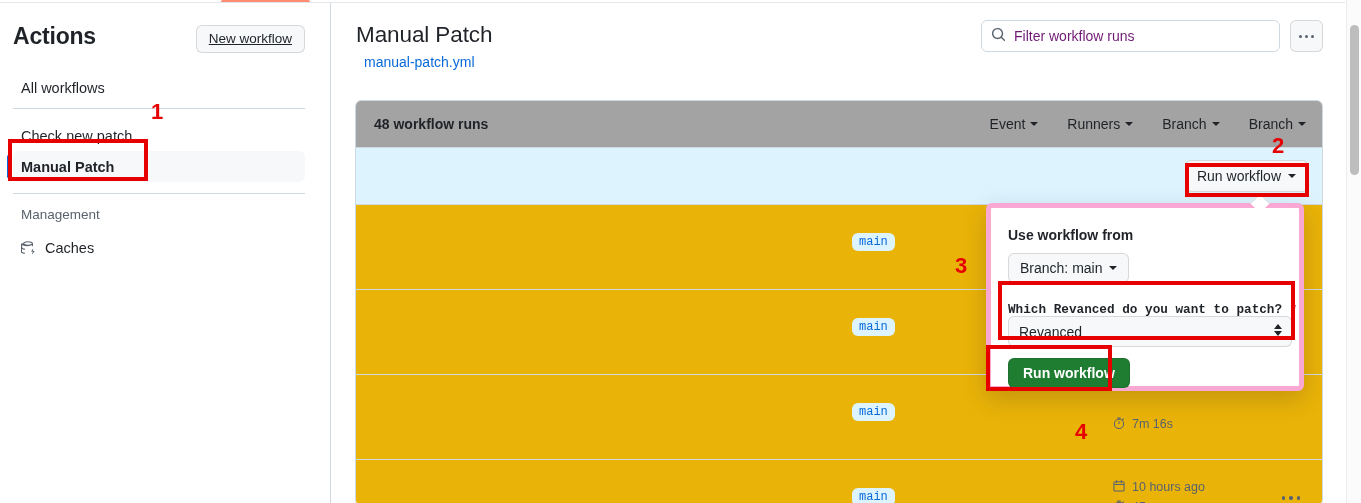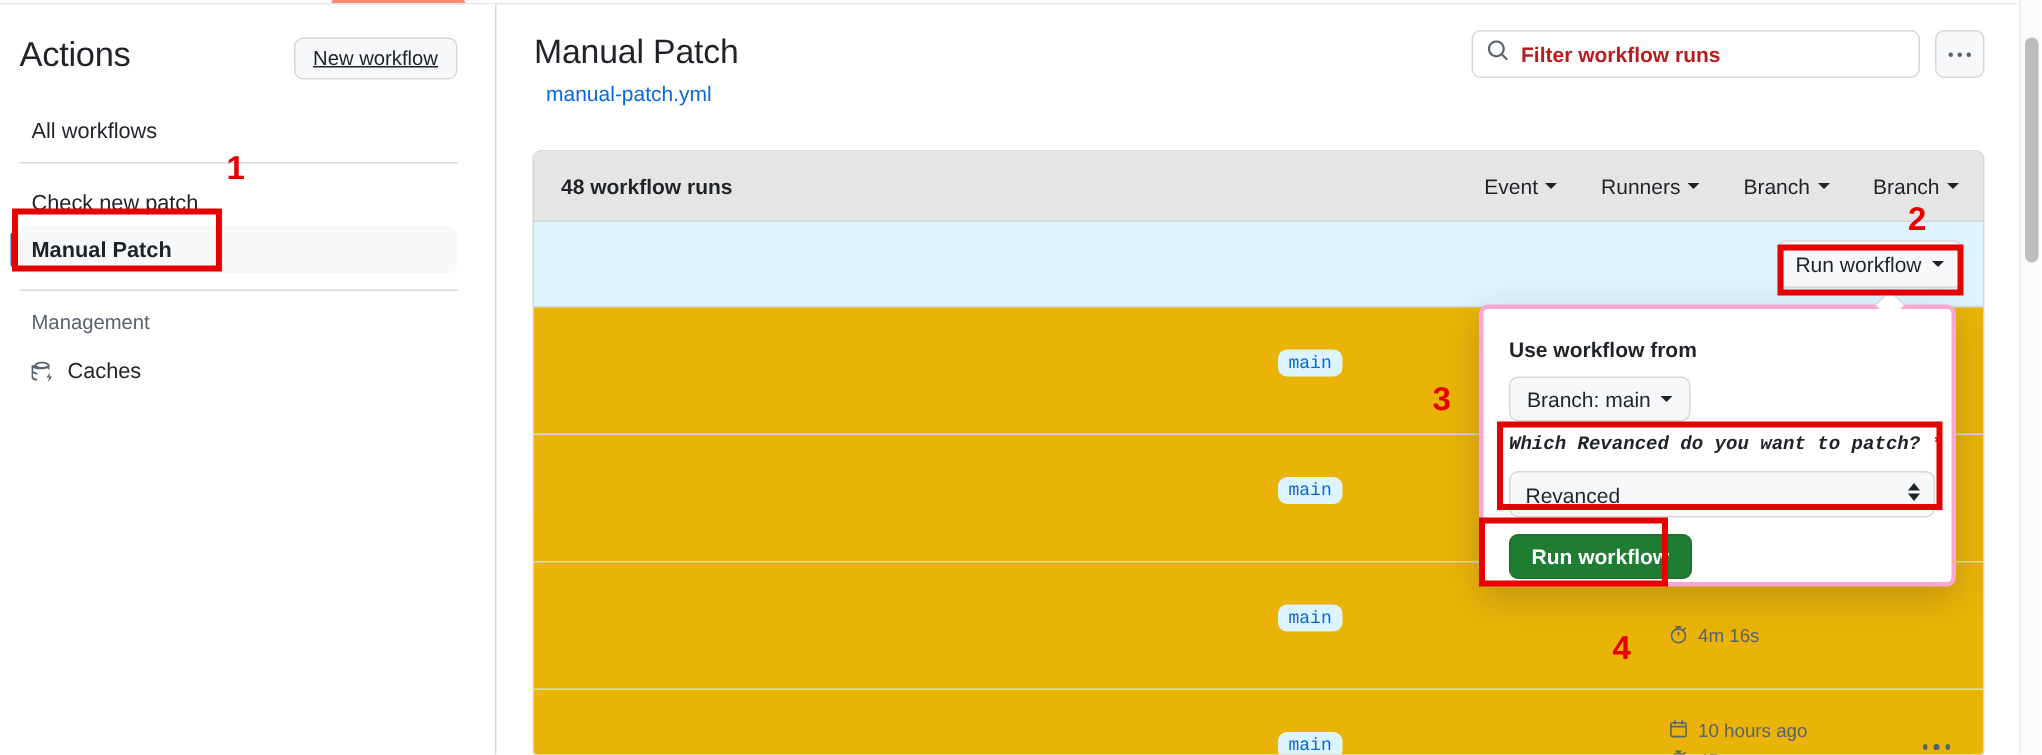--- a/index.html
+++ b/index.html
@@ -26,21 +26,21 @@
   
   .sidebar {
     position: absolute; left: 0; top: 3px; width: 331px; height: 500px;
     background: #ffffff; border-right: 1px solid #d1d9e0;
   }
   .sidebar-head {
     position: absolute; left: 13px; top: 20px; right: 14px; height: 34px;
   }
   .actions-title {
     position: absolute; left: 0; top: 0;
-    font-size: 23px; font-weight: 400; letter-spacing: -0.2px; color: #1f2328;
+    font-size: 23px; font-weight: 700; letter-spacing: -0.2px; color: #1f2328;
   }
   .new-workflow-btn {
     position: absolute; right: 11px; top: 2px;
     padding: 5px 12px 6px;
     font-size: 13.5px; color: #1f2328;
     background: #f6f8fa; border: 1px solid rgba(31,35,40,0.15);
     border-radius: 6px; white-space: nowrap; cursor: pointer; text-decoration: underline;
   }
 
   .side-item {
@@ -73,35 +73,35 @@
   .yml-link {
     position: absolute; left: 32px; top: 51px;
     font-size: 14px; color: #0969da; text-decoration: none; cursor: pointer;
   }
 
   .filter-box {
     position: absolute; left: 649px; top: 17px; width: 299px; height: 32px;
     background: #fff; border: 1px solid #d1d9e0; border-radius: 6px;
     display: flex; align-items: center; padding: 0 9px; gap: 8px; cursor: text;
   }
-  .filter-box .ph { font-size: 14px; color: #b91c1c; font-weight: bold; }
+  .filter-box .ph { font-size: 14px; color: #701a75; }
   .kebab-btn {
     position: absolute; left: 958px; top: 17px; width: 33px; height: 32px;
     background: #f6f8fa; border: 1px solid rgba(31,35,40,0.15); border-radius: 6px;
     display: flex; align-items: center; justify-content: center; gap: 3px; cursor: pointer;
   }
   .kebab-btn i { width: 3px; height: 3px; border-radius: 50%; background: #59636e; display:block; }
 
   
   .runs-card {
     position: absolute; left: 23px; top: 97px; width: 968px; height: 406px;
     border: 1px solid #d1d9e0; border-radius: 6px; background: #fff; overflow: hidden;
   }
   .runs-header {
-    position: relative; height: 47px; background: #e5e5e5;
+    position: relative; height: 47px; background: #a3a3a3;
     border-bottom: 1px solid #d1d9e0; display: flex; align-items: center;
   }
   .runs-count { position: absolute; left: 18px; font-size: 14px; font-weight: 600; color: #1f2328; }
   .filters { position: absolute; right: 16px; display: flex; align-items: center; gap: 29px; }
   .filter-drop {
     font-size: 14px; color: #1f2328; cursor: pointer; display: flex; align-items: center; gap: 5px;
   }
   .caret { width: 0; height: 0; border-left: 4px solid transparent; border-right: 4px solid transparent; border-top: 4px solid #1f2328; display:block; }
 
   .dispatch-banner {
@@ -130,38 +130,38 @@
   .meta-line { display: flex; align-items: center; gap: 6px; font-size: 12.5px; color: #59636e; height: 20px; }
   .row-kebab {
     position: absolute; right: 18px; top: 30px; width: 26px; height: 16px;
     display: flex; align-items: center; justify-content: center; gap: 4px; cursor: pointer;
   }
   .row-kebab i { width: 3.5px; height: 3.5px; border-radius: 50%; background: #59636e; display:block; }
 
   
   .popover {
     position: absolute; left: 986px; top: 203px; width: 318px; height: 188px;
-    background: #fff; border: 3px solid #f9a8d4; border-radius: 6px;
+    background: #fff; border: 5px solid #f9a8d4; border-radius: 6px;
     box-shadow: 0 8px 24px rgba(31,35,40,0.2); z-index: 40;
   }
   .pop-arrow {
     position: absolute; left: 1253px; top: 196px; width: 14px; height: 14px;
     background: #fff; border-left: 1px solid #d1d9e0; border-top: 1px solid #d1d9e0;
     transform: rotate(45deg); z-index: 41;
   }
   .pop-label-use { position: absolute; left: 17px; top: 19px; font-size: 14px; font-weight: 600; color: #1f2328; }
   .branch-select {
     position: absolute; left: 17px; top: 45px; height: 30px;
     padding: 0 11px; display: flex; align-items: center; gap: 7px;
     background: #f6f8fa; border: 1px solid rgba(31,35,40,0.15); border-radius: 6px;
     font-size: 14px; color: #1f2328; cursor: pointer;
   }
   .input-label {
-    position: absolute; left: 17px; top: 82px;
-    font-family: "Liberation Mono", monospace; font-size: 12.7px; font-weight: 700; color: #1f2328; font-style: italic;
+    position: absolute; left: 17px; top: 94px;
+    font-family: "Liberation Mono", monospace; font-size: 12.7px; font-weight: 700; color: #1f2328;
   }
   .req-star { color: #cf222e; font-weight: 700; }
   .rev-select {
     position: absolute; left: 17px; top: 108px; width: 284px; height: 31px;
     background: #f6f8fa; border: 1px solid rgba(31,35,40,0.15); border-radius: 6px;
     display: flex; align-items: center; padding: 0 10px; cursor: pointer;
   }
   .rev-select .val { font-size: 14px; color: #1f2328; }
   .stepper { position: absolute; right: 9px; top: 7px; display: flex; flex-direction: column; gap: 2px; }
   .stepper i { width: 0; height: 0; border-left: 4.5px solid transparent; border-right: 4.5px solid transparent; display: block; }
@@ -294,21 +294,21 @@
           <div class="meta-line" style="margin-top:22px;">
             <span style="display:block;">
               <svg viewBox="0 0 16 16" width="14" height="14" fill="none" stroke="#59636e" stroke-width="1.2" aria-hidden="true">
                 <circle cx="8" cy="9" r="5.3"></circle>
                 <line x1="8" y1="9" x2="8" y2="6"></line>
                 <line x1="6.3" y1="2.2" x2="9.7" y2="2.2" stroke-linecap="round"></line>
                 <line x1="8" y1="2.2" x2="8" y2="3.7"></line>
                 <line x1="11.8" y1="4.4" x2="13" y2="3.2" stroke-linecap="round"></line>
               </svg>
             </span>
-            <span>4m 16s</span>
+            <span>7m 16s</span>
           </div>
         </div>
       </div>
 
       <div class="run-row">
         <div class="branch-badge">main</div>
         <div class="meta">
           <div class="meta-line">
             <span style="display:block;">
               <svg viewBox="0 0 16 16" width="14" height="14" fill="none" stroke="#59636e" stroke-width="1.2" aria-hidden="true">

